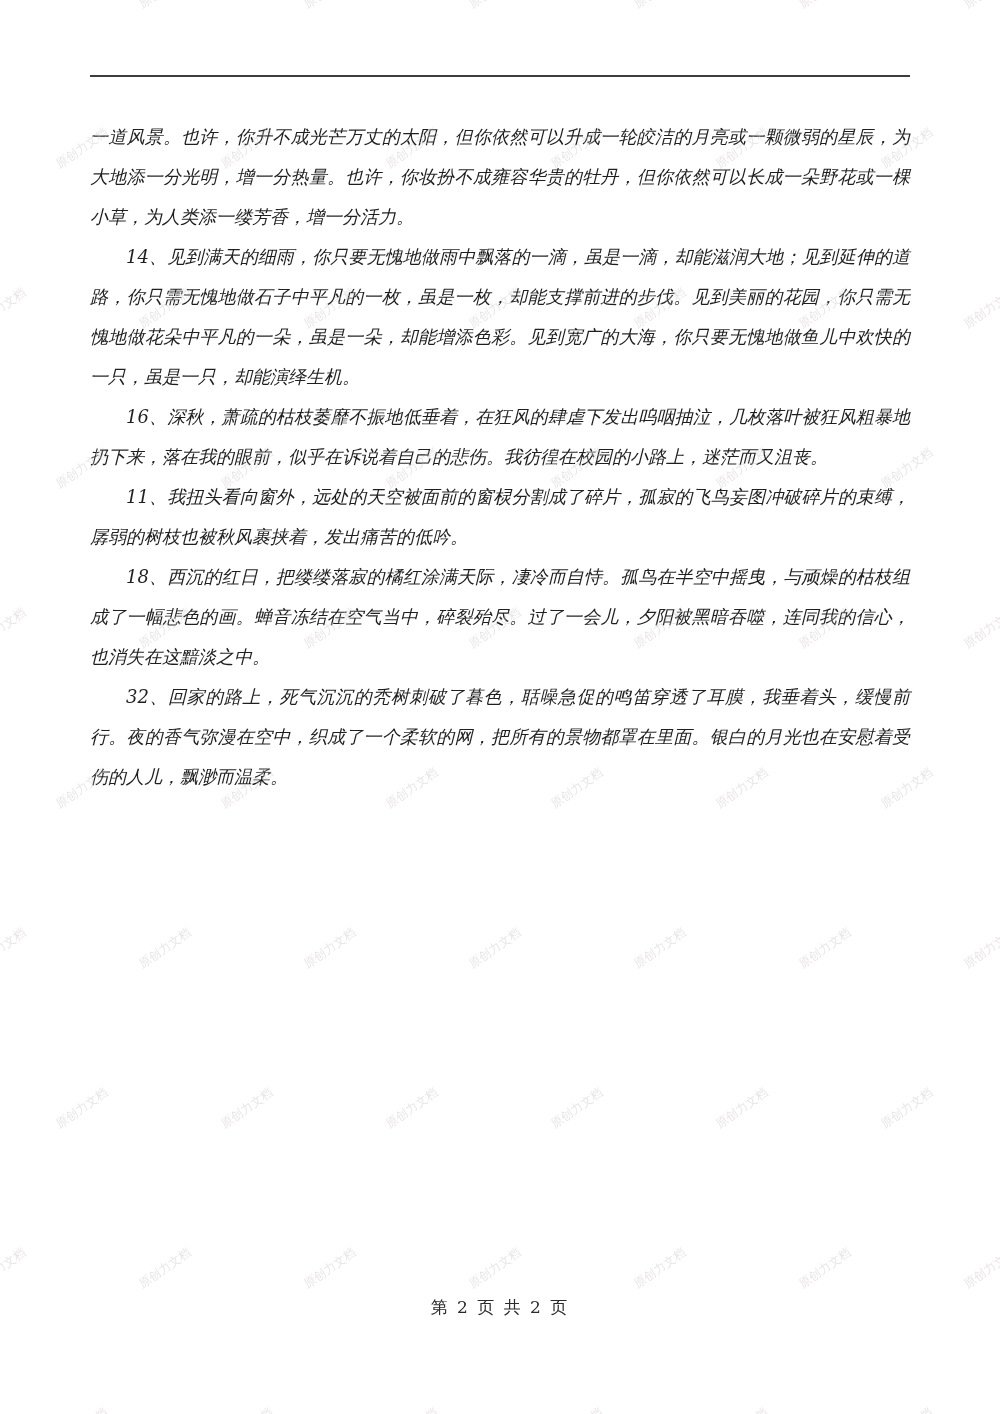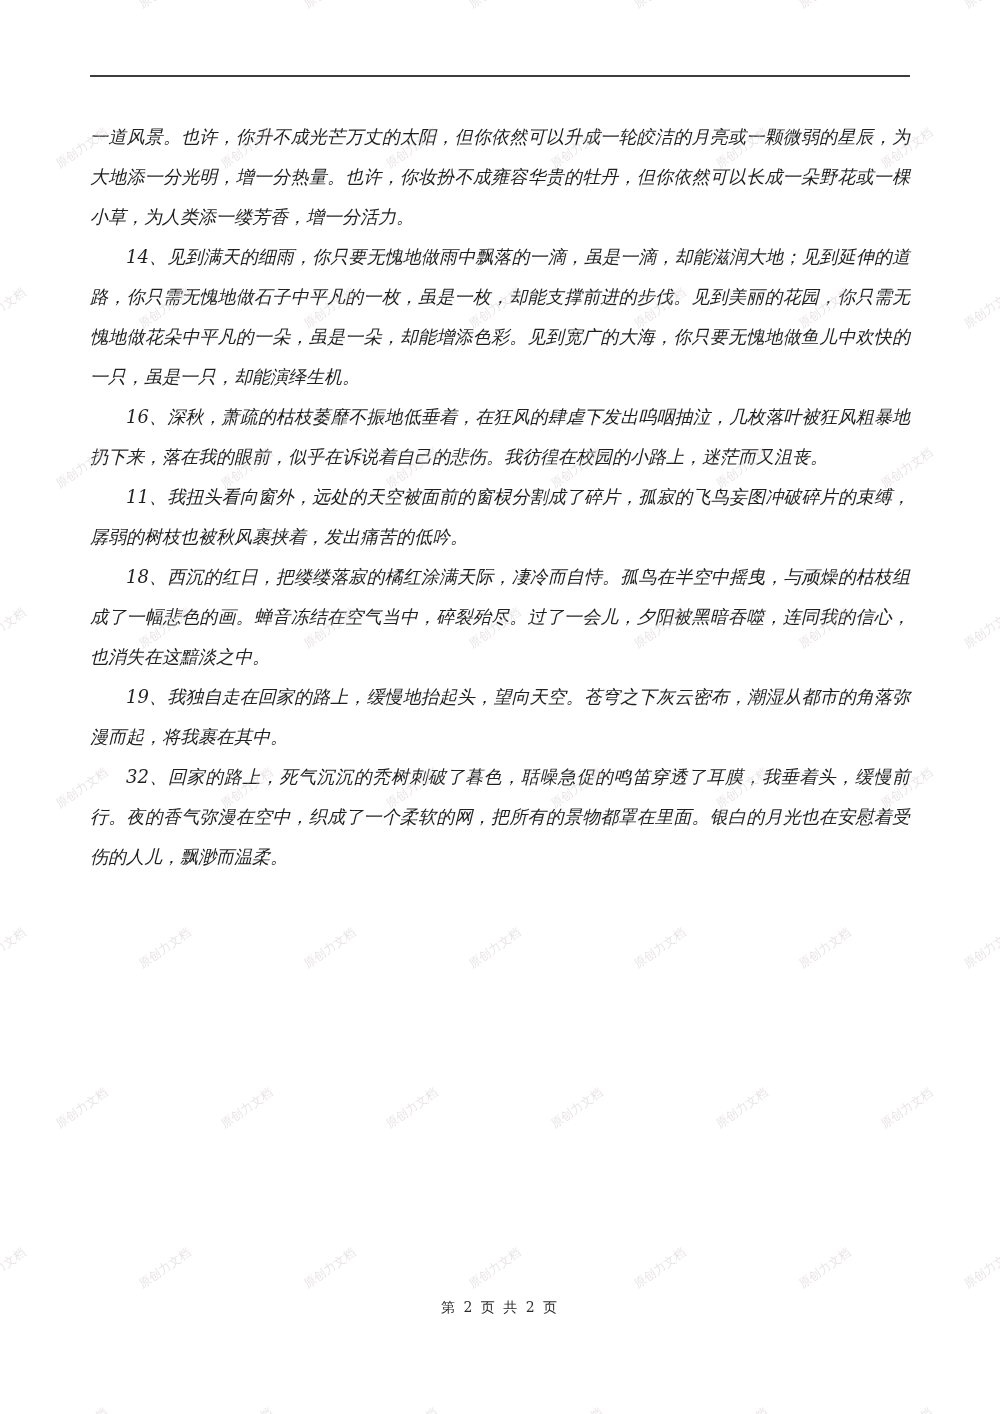--- a/index.html
+++ b/index.html
@@ -42,21 +42,21 @@
   .para.indent {
     text-indent: 2em;
   }
   .footer {
     position: absolute;
     left: 0;
     top: 1287px;
     width: 100%;
     text-align: center;
     color: #2a2a2a;
-    font-size: 14px;
+    font-size: 17px;
     line-height: 40px;
     letter-spacing: 2px;
   }
   .watermark-layer {
     position: absolute;
     left: 0; top: 0;
     width: 100%; height: 100%;
     pointer-events: none;
     z-index: 5;
   }
@@ -143,21 +143,20 @@
     </div>
 
   <div class="header-rule"></div>
 
   <div class="content">
       <p class="para">一道风景。也许，你升不成光芒万丈的太阳，但你依然可以升成一轮皎洁的月亮或一颗微弱的星辰，为大地添一分光明，增一分热量。也许，你妆扮不成雍容华贵的牡丹，但你依然可以长成一朵野花或一棵小草，为人类添一缕芳香，增一分活力。</p>
       <p class="para indent">14、见到满天的细雨，你只要无愧地做雨中飘落的一滴，虽是一滴，却能滋润大地；见到延伸的道路，你只需无愧地做石子中平凡的一枚，虽是一枚，却能支撑前进的步伐。见到美丽的花园，你只需无愧地做花朵中平凡的一朵，虽是一朵，却能增添色彩。见到宽广的大海，你只要无愧地做鱼儿中欢快的一只，虽是一只，却能演绎生机。</p>
       <p class="para indent">16、深秋，萧疏的枯枝萎靡不振地低垂着，在狂风的肆虐下发出呜咽抽泣，几枚落叶被狂风粗暴地扔下来，落在我的眼前，似乎在诉说着自己的悲伤。我彷徨在校园的小路上，迷茫而又沮丧。</p>
       <p class="para indent">11、我扭头看向窗外，远处的天空被面前的窗棂分割成了碎片，孤寂的飞鸟妄图冲破碎片的束缚，孱弱的树枝也被秋风裹挟着，发出痛苦的低吟。</p>
       <p class="para indent">18、西沉的红日，把缕缕落寂的橘红涂满天际，凄冷而自恃。孤鸟在半空中摇曳，与顽燥的枯枝组成了一幅悲色的画。蝉音冻结在空气当中，碎裂殆尽。过了一会儿，夕阳被黑暗吞噬，连同我的信心，也消失在这黯淡之中。</p>
-      <p class="para indent">19、我独自走在回家的路上，缓慢地抬起头，望向天空。苍穹之下灰云密布，潮湿从都市的角落弥漫而起，将我裹在其中。</p>
       <p class="para indent">32、回家的路上，死气沉沉的秃树刺破了暮色，聒噪急促的鸣笛穿透了耳膜，我垂着头，缓慢前行。夜的香气弥漫在空中，织成了一个柔软的网，把所有的景物都罩在里面。银白的月光也在安慰着受伤的人儿，飘渺而温柔。</p>
     </div>
 
   <div class="footer">
     <span>第 2 页 共 2 页</span>
   </div>
 
 </div>
 
 </body></html>

